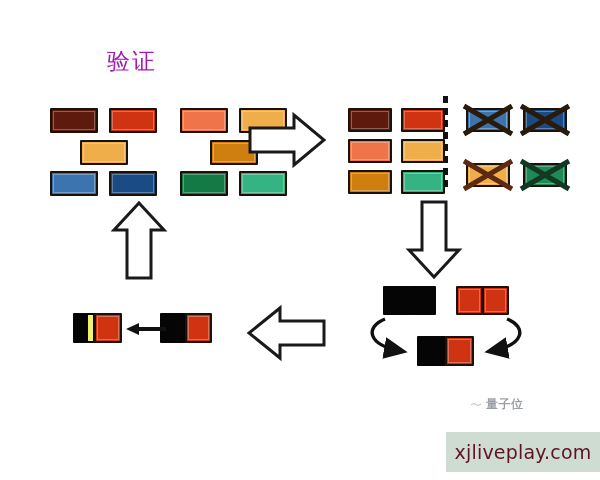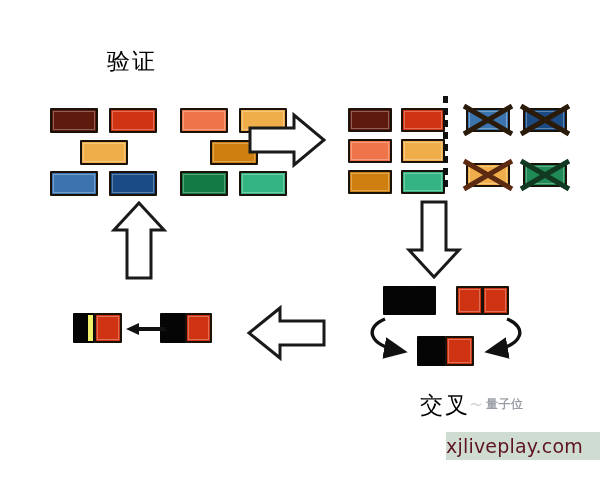--- a/index.html
+++ b/index.html
@@ -13,21 +13,21 @@
     height: 480px;
     background: #ffffff;
     overflow: hidden;
     font-family: "DejaVu Sans", "Liberation Sans", sans-serif;
   }
 
   
   .stage-label {
     position: absolute;
     font-size: 23px;
-    color: #000000;
+    color: #a21caf;
     letter-spacing: 2px;
     white-space: nowrap;
     font-family: "DejaVu Sans", "Liberation Sans", sans-serif;
   }
   #label-validate { left: 107px; top: 46px; }
   #label-select   { left: 418px; top: 46px; }
   #label-mutate   { left: 88px;  top: 390px; }
   #label-cross    { left: 420px; top: 390px; }
 
   
@@ -92,40 +92,39 @@
     font-size: 12px;
     color: #0f172a;
     letter-spacing: 0.5px;
     font-weight: bold;
   }
   #site-watermark {
     position: absolute;
     left: 446px;
     top: 432px;
     width: 154px;
-    height: 28px;
+    height: 40px;
     background: #cfdcd2;
     display: flex;
     align-items: center;
-    justify-content: flex-start;
+    justify-content: center;
   }
   #site-watermark .site-text {
     font-size: 19px;
     color: #5e1420;
     letter-spacing: 0.2px;
     font-family: "DejaVu Sans", "Liberation Sans", sans-serif;
   }
 </style>
 </head>
 <body>
 
 <div id="canvas">
 
   <div class="stage-label" id="label-validate">验证</div>
-  <div class="stage-label" id="label-cross">交叉</div>
 
   <div class="group" id="population-group" style="left:50px; top:108px;">
 
     <div class="block" style="left:0px;  top:0px;  width:48px; height:25px; background:#5e1a0d;">
         <span class="block-inner"></span>
       </div>
     <div class="block" style="left:59px; top:0px;  width:48px; height:25px; background:#cf3312;">
         <span class="block-inner"></span>
       </div>
     <div class="block" style="left:130px;top:0px;  width:48px; height:25px; background:#f0744a;">

